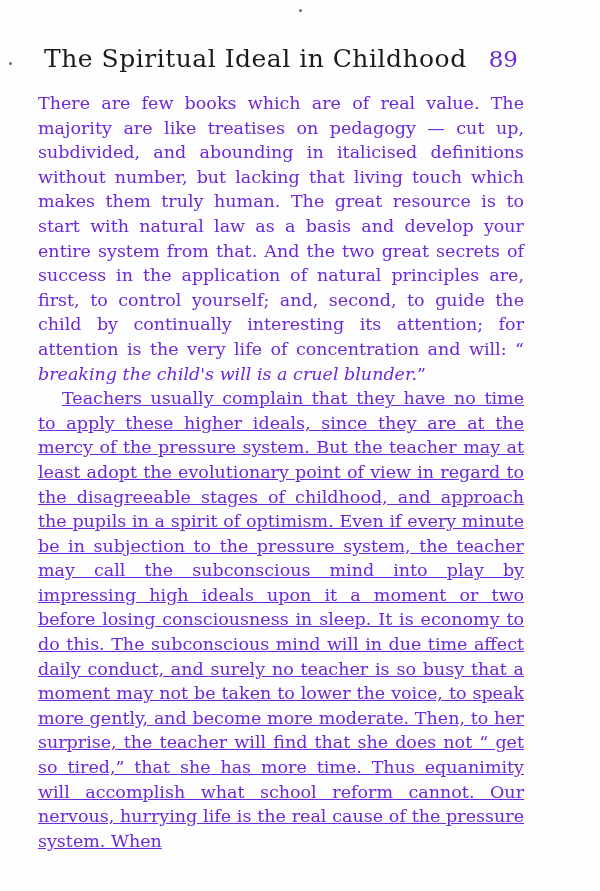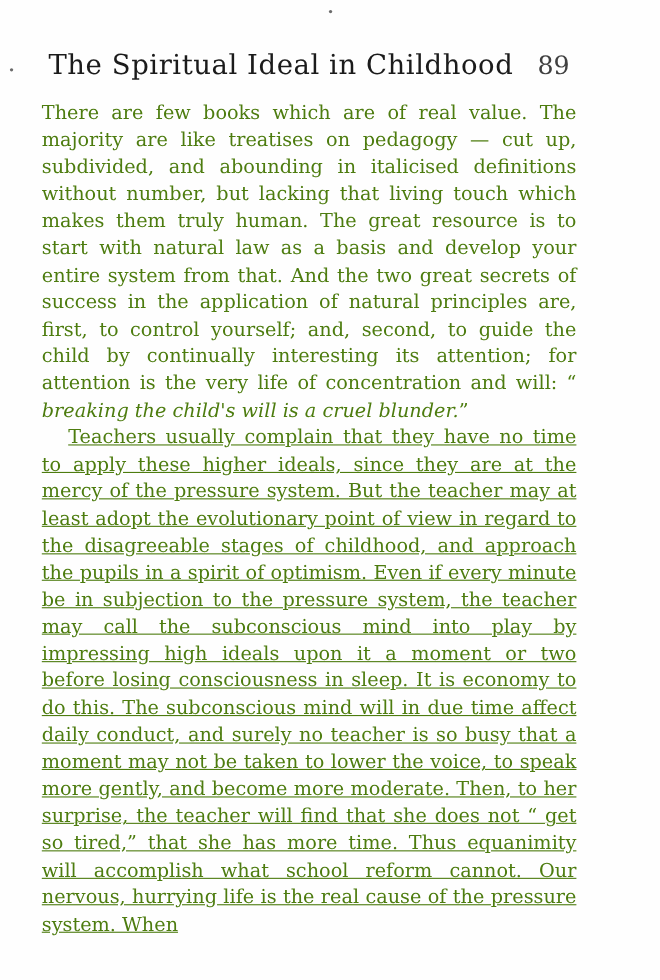--- a/index.html
+++ b/index.html
@@ -35,27 +35,27 @@
     margin-bottom: 18px;
     white-space: nowrap;
   }
   .page-title {
     font-size: 25px;
     letter-spacing: 0.5px;
     color: #1b1b1b;
   }
   .page-number {
     font-size: 23px;
-    color: #404040;
+    color: #6d28d9;
   }
   .body-text {
     font-size: 17.5px;
     line-height: 24.6px;
     text-align: justify;
-    color: #4d7c0f;
+    color: #6d28d9;
   }
   .para {
     margin: 0;
     text-indent: 0;
   }
   .para.indent {
     text-indent: 24px;
     text-decoration: underline;
   }
   .para em {

